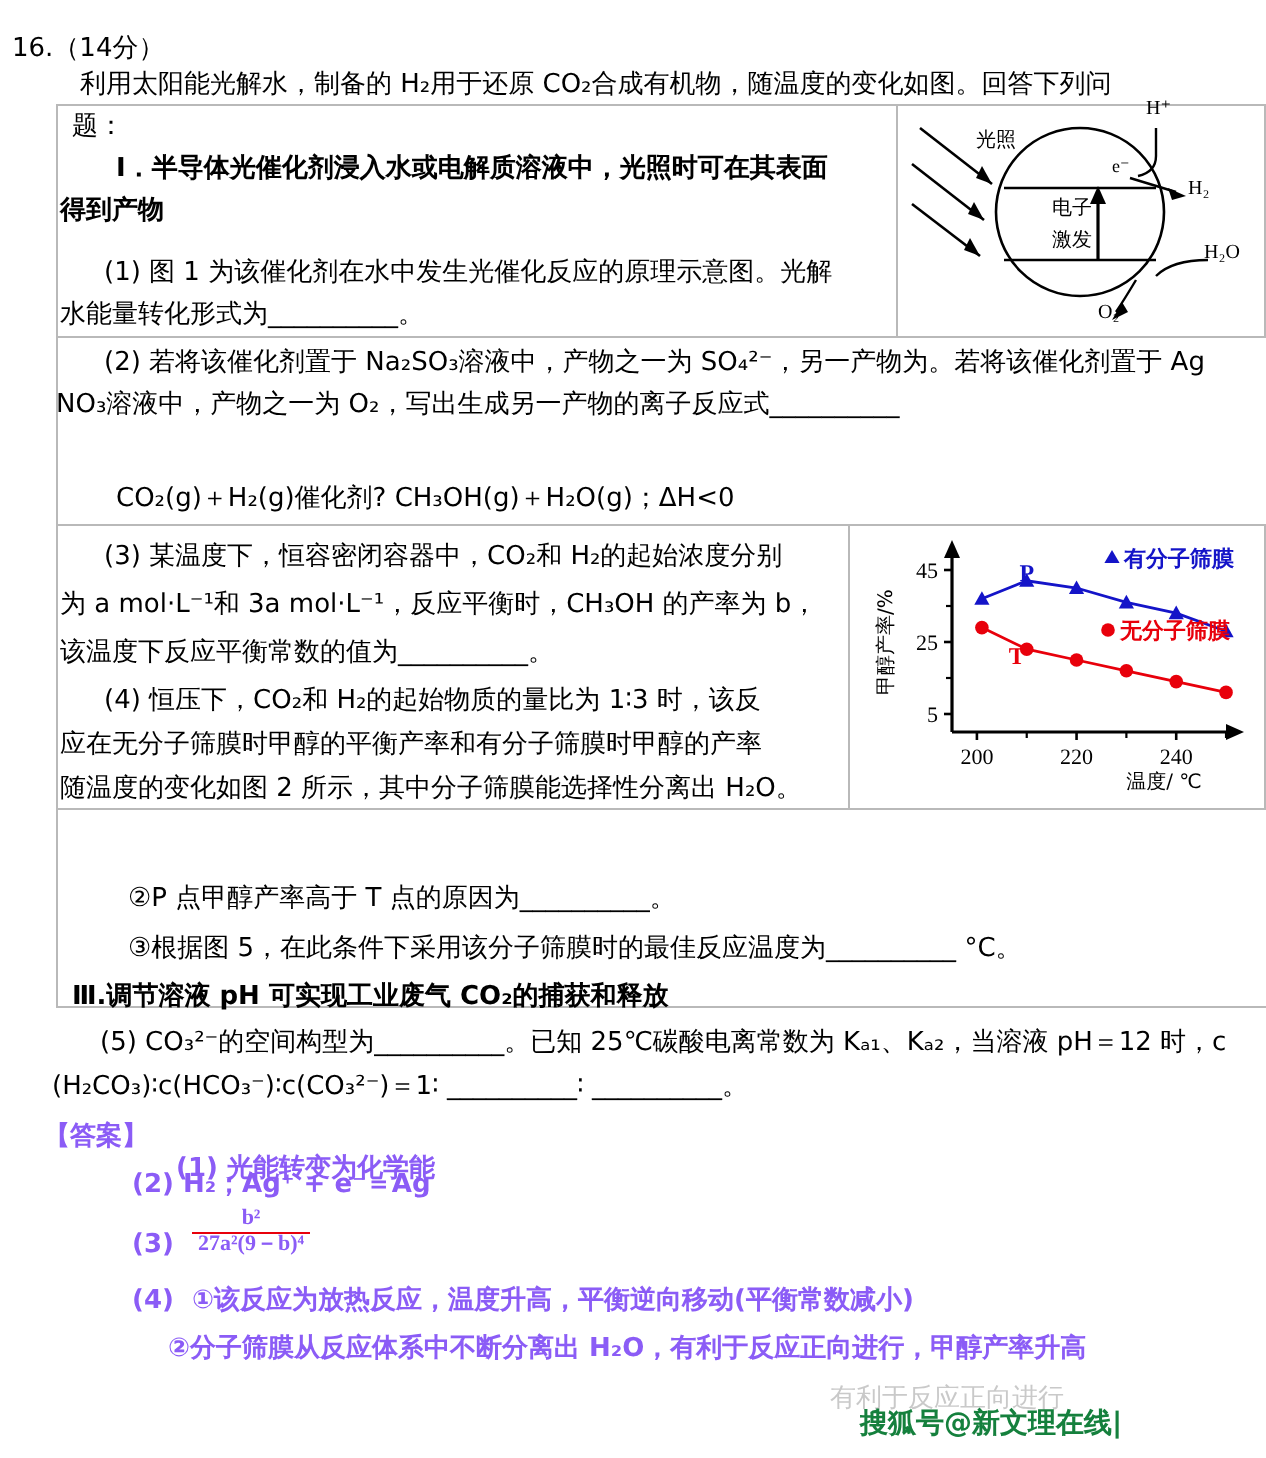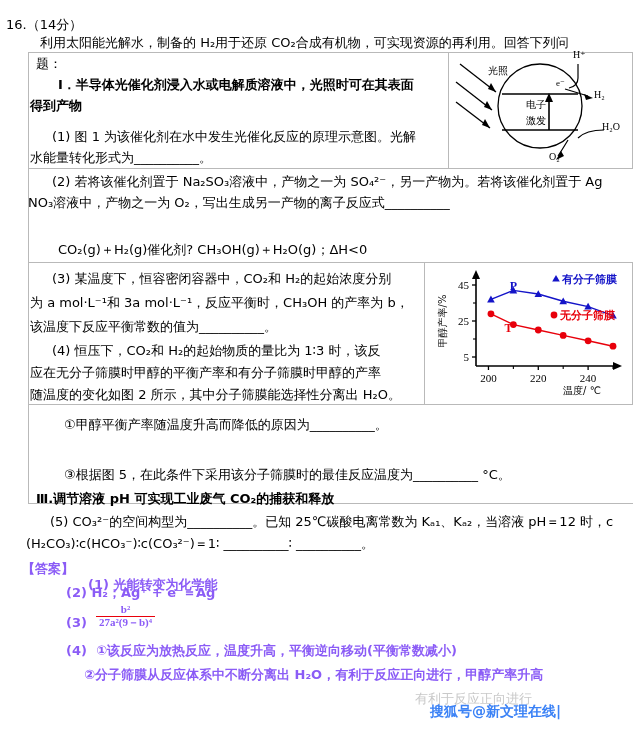--- a/index.html
+++ b/index.html
@@ -54,21 +54,21 @@
 
   .wm {
     position: absolute;
     color: #c9c9c9;
     font-family: "DejaVu Sans", sans-serif;
     font-size: 13px;
     white-space: nowrap;
   }
   .sohu {
     position: absolute;
-    color: #3b82f6;
+    color: #15803d;
     font-family: "DejaVu Sans", sans-serif;
     font-weight: bold;
     font-size: 14px;
     white-space: nowrap;
   }
   .frac {
     display: inline-block;
     text-align: center;
     vertical-align: middle;
     font-size: 11px;
@@ -87,37 +87,37 @@
   <div class="hrule" style="left:28px; top:262px; width:605px;"></div>
   <div class="hrule" style="left:28px; top:404px; width:605px;"></div>
   <div class="hrule" style="left:28px; top:503px; width:605px;"></div>
   <div class="vrule" style="left:28px; top:52px; height:451px;"></div>
   <div class="vrule" style="left:448px; top:52px; height:116px;"></div>
   <div class="vrule" style="left:632px; top:52px; height:116px;"></div>
   <div class="vrule" style="left:424px; top:262px; height:142px;"></div>
   <div class="vrule" style="left:632px; top:262px; height:142px;"></div>
 
   <div class="line cn" style="left:6px; top:18px;">16.（14分）</div>
-  <div class="line cn" style="left:40px; top:36px;">利用太阳能光解水，制备的 H₂用于还原 CO₂合成有机物，可实现资源的再利用。回答下列问</div>
+  <div class="line cn" style="left:40px; top:36px;">利用太阳能光解水，制备的 H₂用于还原 CO₂合成有机物，随温度的变化如图。回答下列问</div>
   <div class="line cn" style="left:36px; top:57px;">题：</div>
   <div class="line cn bold" style="left:58px; top:78px;">Ⅰ．半导体光催化剂浸入水或电解质溶液中，光照时可在其表面</div>
   <div class="line cn bold" style="left:30px; top:99px;">得到产物</div>
   <div class="line cn" style="left:52px; top:130px;">(1) 图 1 为该催化剂在水中发生光催化反应的原理示意图。光解</div>
   <div class="line cn" style="left:30px; top:151px;">水能量转化形式为__________。</div>
   <div class="line cn" style="left:52px; top:175px;">(2) 若将该催化剂置于 Na₂SO₃溶液中，产物之一为 SO₄²⁻，另一产物为。若将该催化剂置于 Ag</div>
   <div class="line cn" style="left:28px; top:196px;">NO₃溶液中，产物之一为 O₂，写出生成另一产物的离子反应式__________</div>
   <div class="line cn" style="left:58px; top:243px;">CO₂(g)＋H₂(g)催化剂? CH₃OH(g)＋H₂O(g)；ΔH&lt;0</div>
 
   <div class="line cn" style="left:52px; top:272px;">(3) 某温度下，恒容密闭容器中，CO₂和 H₂的起始浓度分别</div>
   <div class="line cn" style="left:30px; top:296px;">为 a mol·L⁻¹和 3a mol·L⁻¹，反应平衡时，CH₃OH 的产率为 b，</div>
   <div class="line cn" style="left:30px; top:320px;">该温度下反应平衡常数的值为__________。</div>
   <div class="line cn" style="left:52px; top:344px;">(4) 恒压下，CO₂和 H₂的起始物质的量比为 1∶3 时，该反</div>
   <div class="line cn" style="left:30px; top:366px;">应在无分子筛膜时甲醇的平衡产率和有分子筛膜时甲醇的产率</div>
   <div class="line cn" style="left:30px; top:388px;">随温度的变化如图 2 所示，其中分子筛膜能选择性分离出 H₂O。</div>
-  <div class="line cn" style="left:64px; top:418px;">①甲醇平衡产率随温度升高而降低的原因为__________。</div>
+  <div class="line cn" style="left:64px; top:443px;">②P 点甲醇产率高于 T 点的原因为__________。</div>
   <div class="line cn" style="left:64px; top:468px;">③根据图 5，在此条件下采用该分子筛膜时的最佳反应温度为__________ °C。</div>
   <div class="line cn bold" style="left:36px; top:492px;">Ⅲ.调节溶液 pH 可实现工业废气 CO₂的捕获和释放</div>
   <div class="line cn" style="left:50px; top:515px;">(5) CO₃²⁻的空间构型为__________。已知 25℃碳酸电离常数为 Kₐ₁、Kₐ₂，当溶液 pH＝12 时，c</div>
   <div class="line cn" style="left:26px; top:537px;">(H₂CO₃)∶c(HCO₃⁻)∶c(CO₃²⁻)＝1∶ __________∶ __________。</div>
 
   <div class="line cn bold red" style="left:22px; top:562px;">【答案】</div>
   <div class="line cn bold red" style="left:88px; top:562px;margin-top:16px;">(1) 光能转变为化学能</div>
   <div class="line cn bold red" style="left:66px; top:586px;">(2) H₂；Ag⁺ + e⁻＝Ag</div>
   <div class="line cn bold red" style="left:66px; top:616px;">(3)</div>
   <div style="position:absolute; left:96px; top:604px;">

